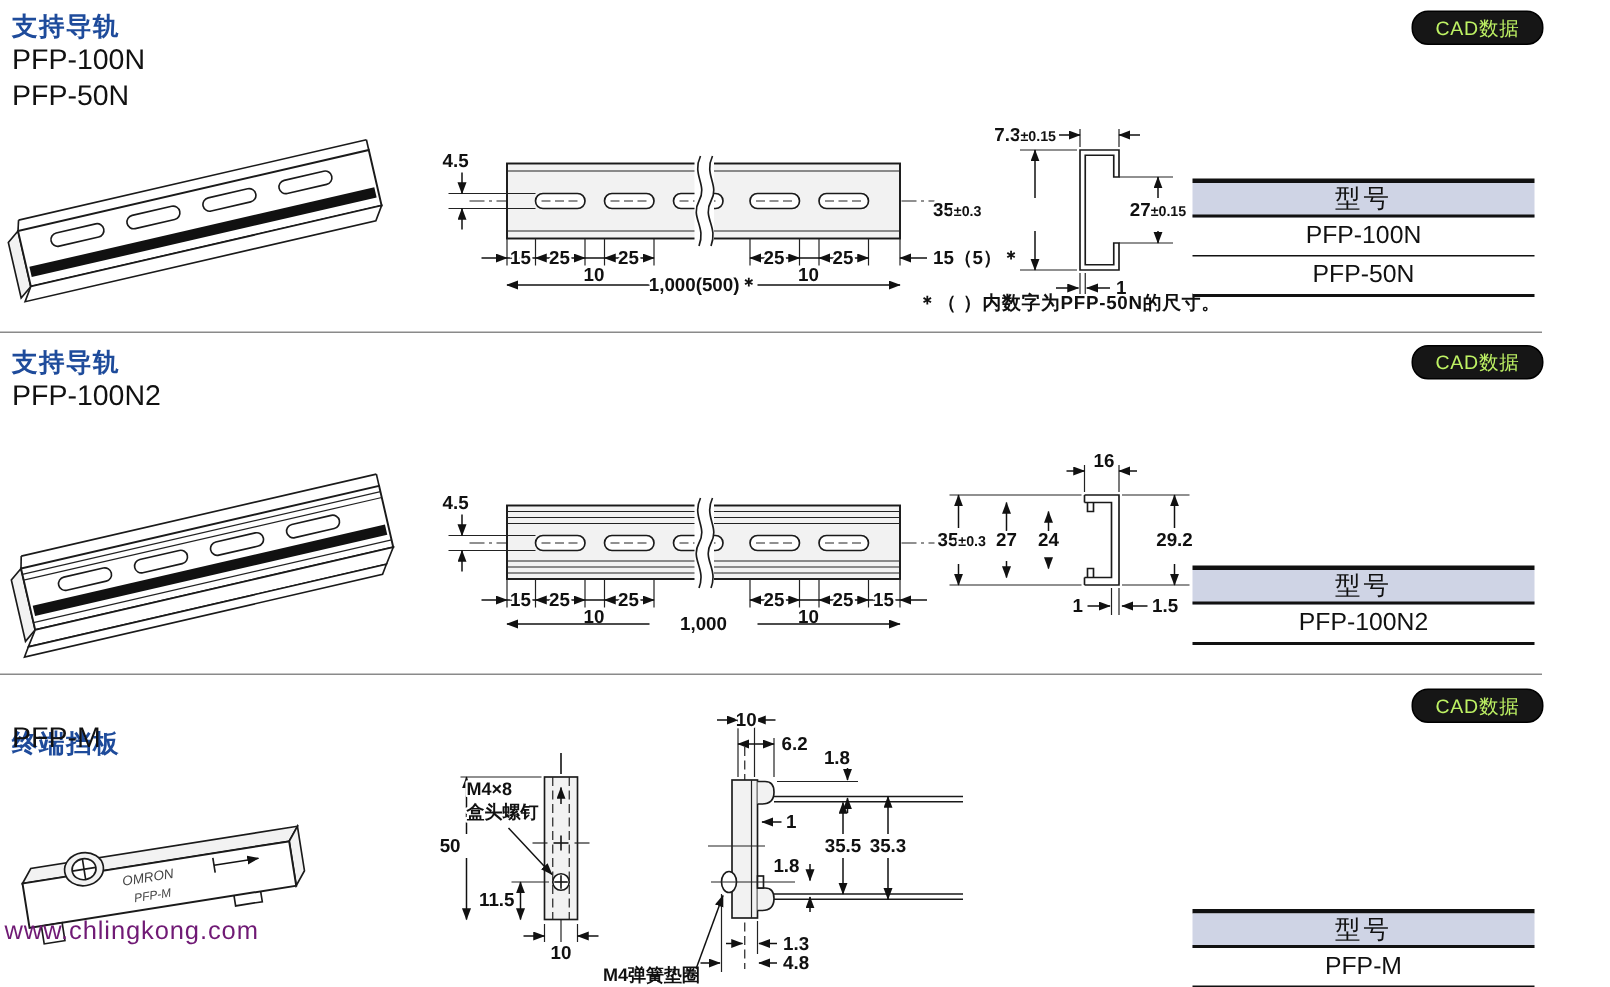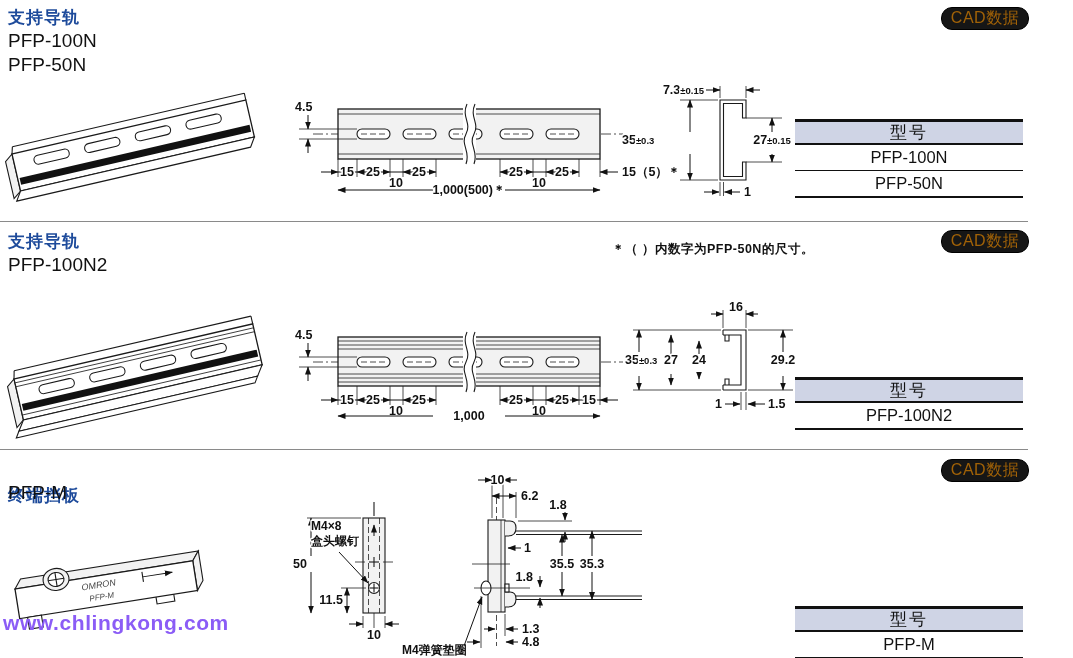--- a/index.html
+++ b/index.html
@@ -3,31 +3,31 @@
 <meta charset="utf-8">
 <style>
   html,body{margin:0;padding:0;}
   body{
     width:1073px;height:658px;position:relative;background:#ffffff;
     font-family:"Liberation Sans",sans-serif;color:#111;overflow:hidden;
   }
   .sec-title{position:absolute;font-weight:700;font-size:17px;color:#1e4b9b;letter-spacing:1px;}
   .sec-model{position:absolute;font-size:19px;color:#111;}
   .cad-btn{
-    position:absolute;left:941px;width:86px;height:21px;background:#161616;color:#a16207;
-    border-radius:11px;font-size:16px;display:flex;align-items:center;justify-content:center;
+    position:absolute;left:941px;width:86px;height:21px;background:#161616;color:#bef264;
+    border-radius:11px;font-size:13px;display:flex;align-items:center;justify-content:center;
     border:1px solid #000;cursor:pointer;letter-spacing:0.5px;
   }
   .divider{position:absolute;left:0;width:1028px;height:1px;background:#8a8a8a;}
   .tbl{position:absolute;left:795px;width:228px;border-top:3px solid #111;border-bottom:2.5px solid #111;background:#fff;}
   .tbl .hdr{height:21px;background:#cfd4e5;border-bottom:2.5px solid #111;display:flex;align-items:center;justify-content:center;font-size:17px;letter-spacing:2px;}
   .tbl .row{height:25px;display:flex;align-items:center;justify-content:center;font-size:16.5px;border-bottom:1.4px solid #111;}
   .tbl .row:last-child{border-bottom:none;}
   .note{position:absolute;font-size:12.5px;font-weight:700;letter-spacing:0.5px;}
-  .wm{position:absolute;left:3px;top:611px;color:#8b5cf6;font-weight:700;font-size:21px;letter-spacing:0.6px;z-index:6;}
+  .wm{position:absolute;left:3px;top:611px;color:#701a75;font-weight:400;font-size:17px;letter-spacing:0.6px;z-index:6;}
   svg{position:absolute;overflow:visible;}
   svg text{font-family:"Liberation Sans",sans-serif;font-size:12.5px;font-weight:700;fill:#111;
     paint-order:stroke;stroke:#fff;stroke-width:3px;stroke-linejoin:round;}
   svg text.cjk{font-size:12px;}
   .tol{font-size:9.5px;}
   .thin{stroke:#222;stroke-width:0.8;fill:none;}
   .med{stroke:#1a1a1a;stroke-width:1.1;fill:none;}
   .thick{stroke:#1a1a1a;stroke-width:1.3;fill:none;}
   .dim{stroke:#111;stroke-width:1;fill:none;}
   .dash{stroke-dasharray:6 3;}
@@ -150,21 +150,21 @@
   <line class="dim" x1="152" y1="74" x2="152" y2="82" marker-end="url(#arr)"></line>
   <text x="152" y="64" text-anchor="middle"><tspan>27</tspan><tspan class="tol">±0.15</tspan></text>
 
   <line class="thin" x1="100" y1="102" x2="100" y2="116"></line>
   <line class="thin" x1="103.5" y1="102" x2="103.5" y2="116"></line>
   <line class="dim" x1="84" y1="112" x2="99" y2="112" marker-end="url(#arr)"></line>
   <line class="dim" x1="120" y1="112" x2="104.5" y2="112" marker-end="url(#arr)"></line>
   <text x="124" y="116">1</text>
 </svg>
 
-<div class="note" style="left:612px;top:194px;margin-top:47px;">＊（ ）内数字为PFP-50N的尺寸。</div>
+<div class="note" style="left:612px;top:194px;">＊（ ）内数字为PFP-50N的尺寸。</div>
 
 <div class="tbl" style="top:119px;">
   <div class="hdr">型号</div>
   <div class="row">PFP-100N</div>
   <div class="row">PFP-50N</div>
 </div>
 
 <div class="divider" style="top:221px;"></div>
 
 <div class="sec-title" style="left:8px;top:230px;">支持导轨</div>

